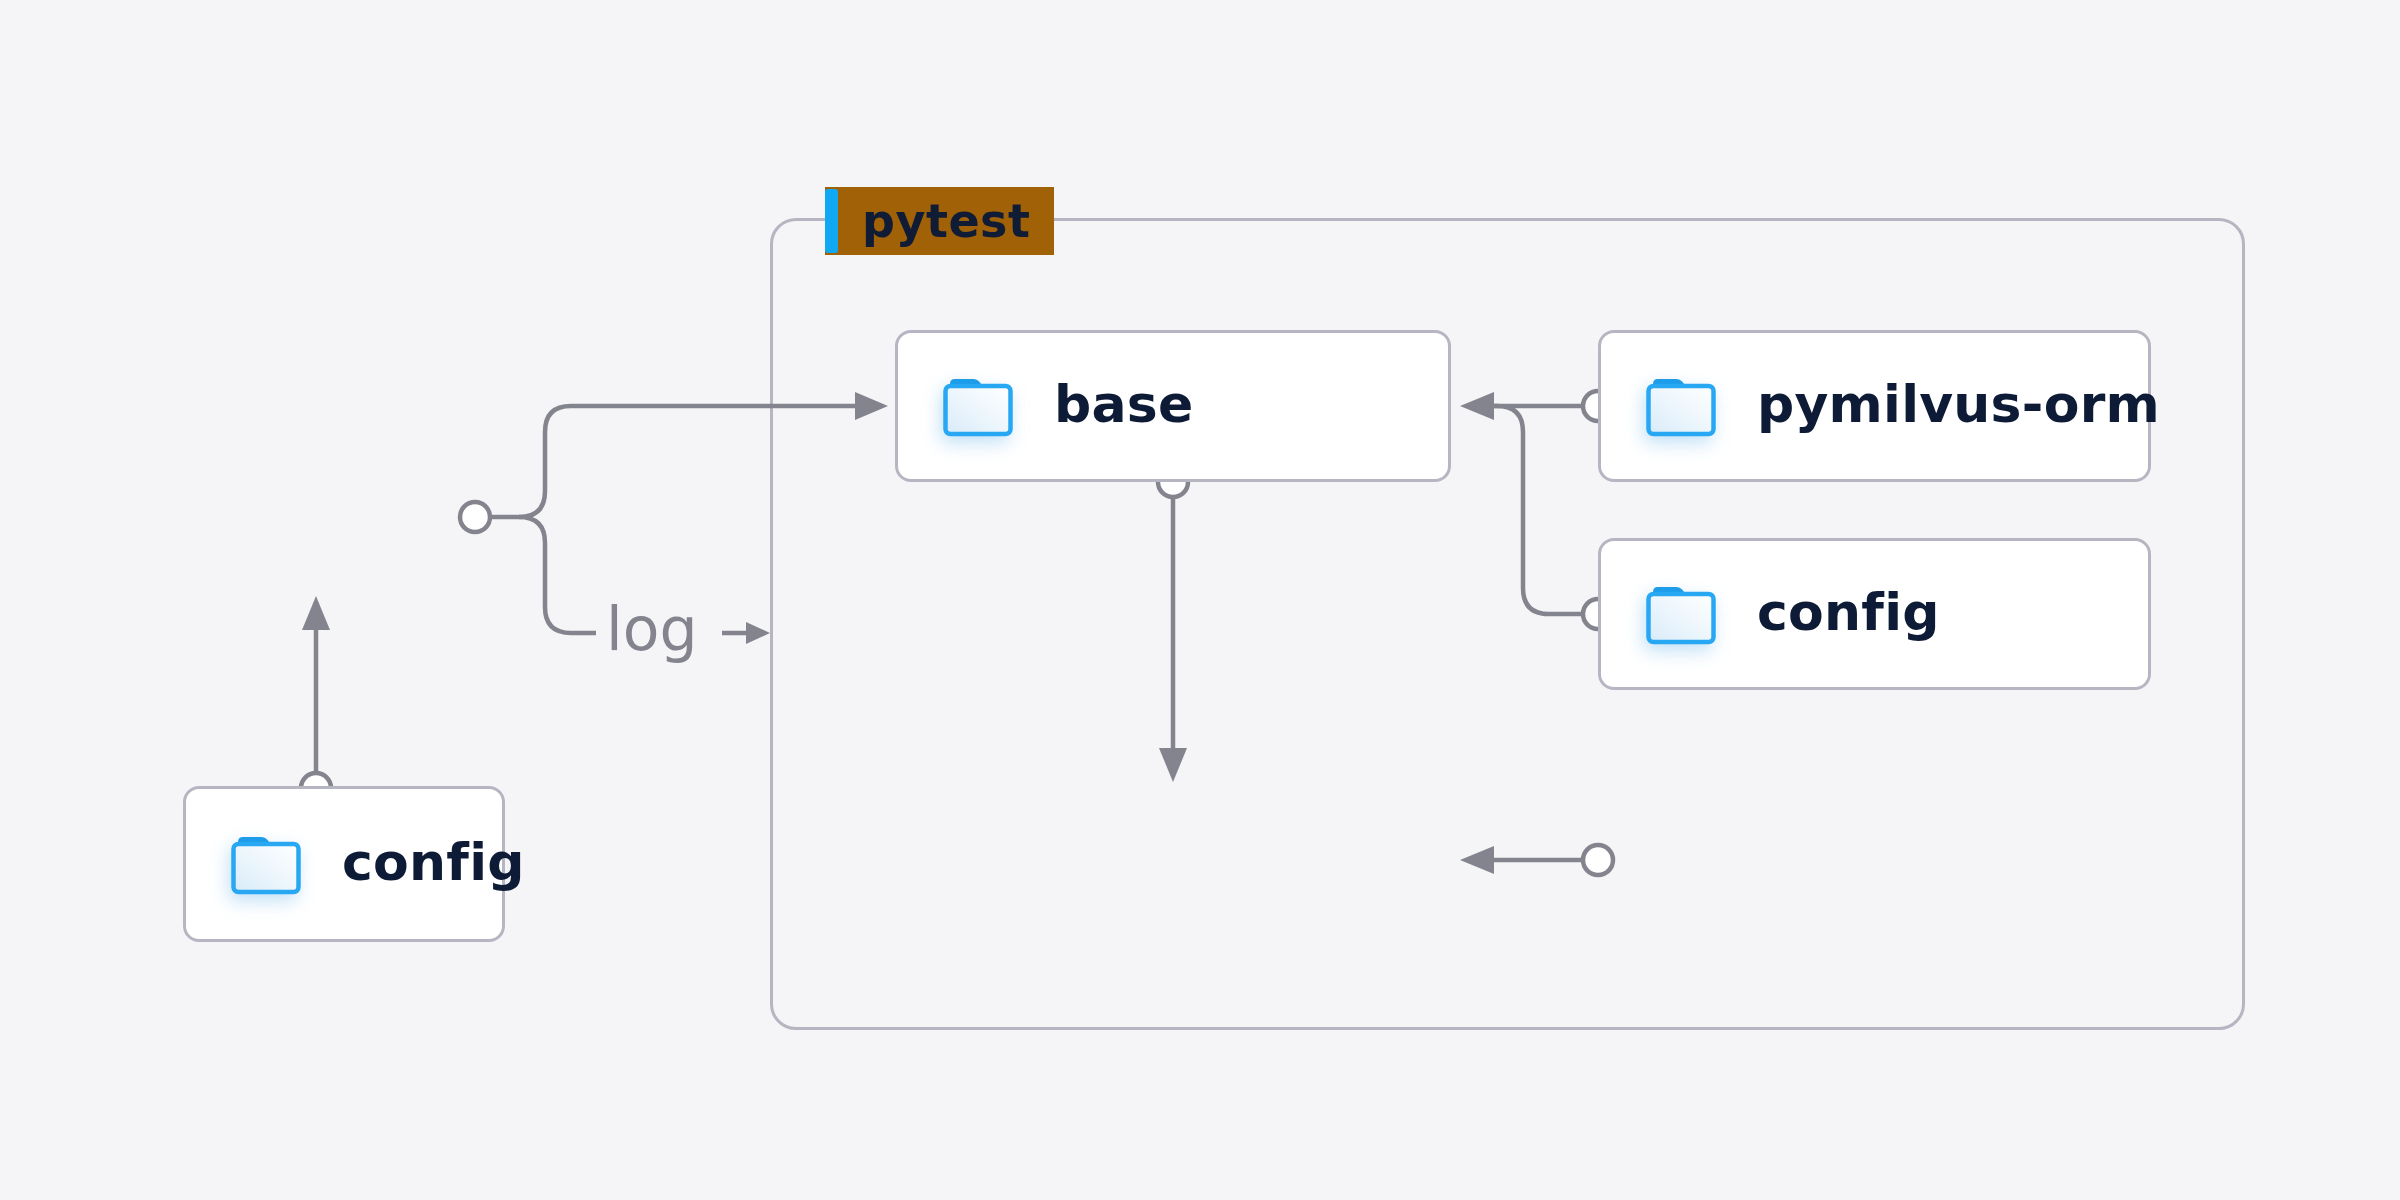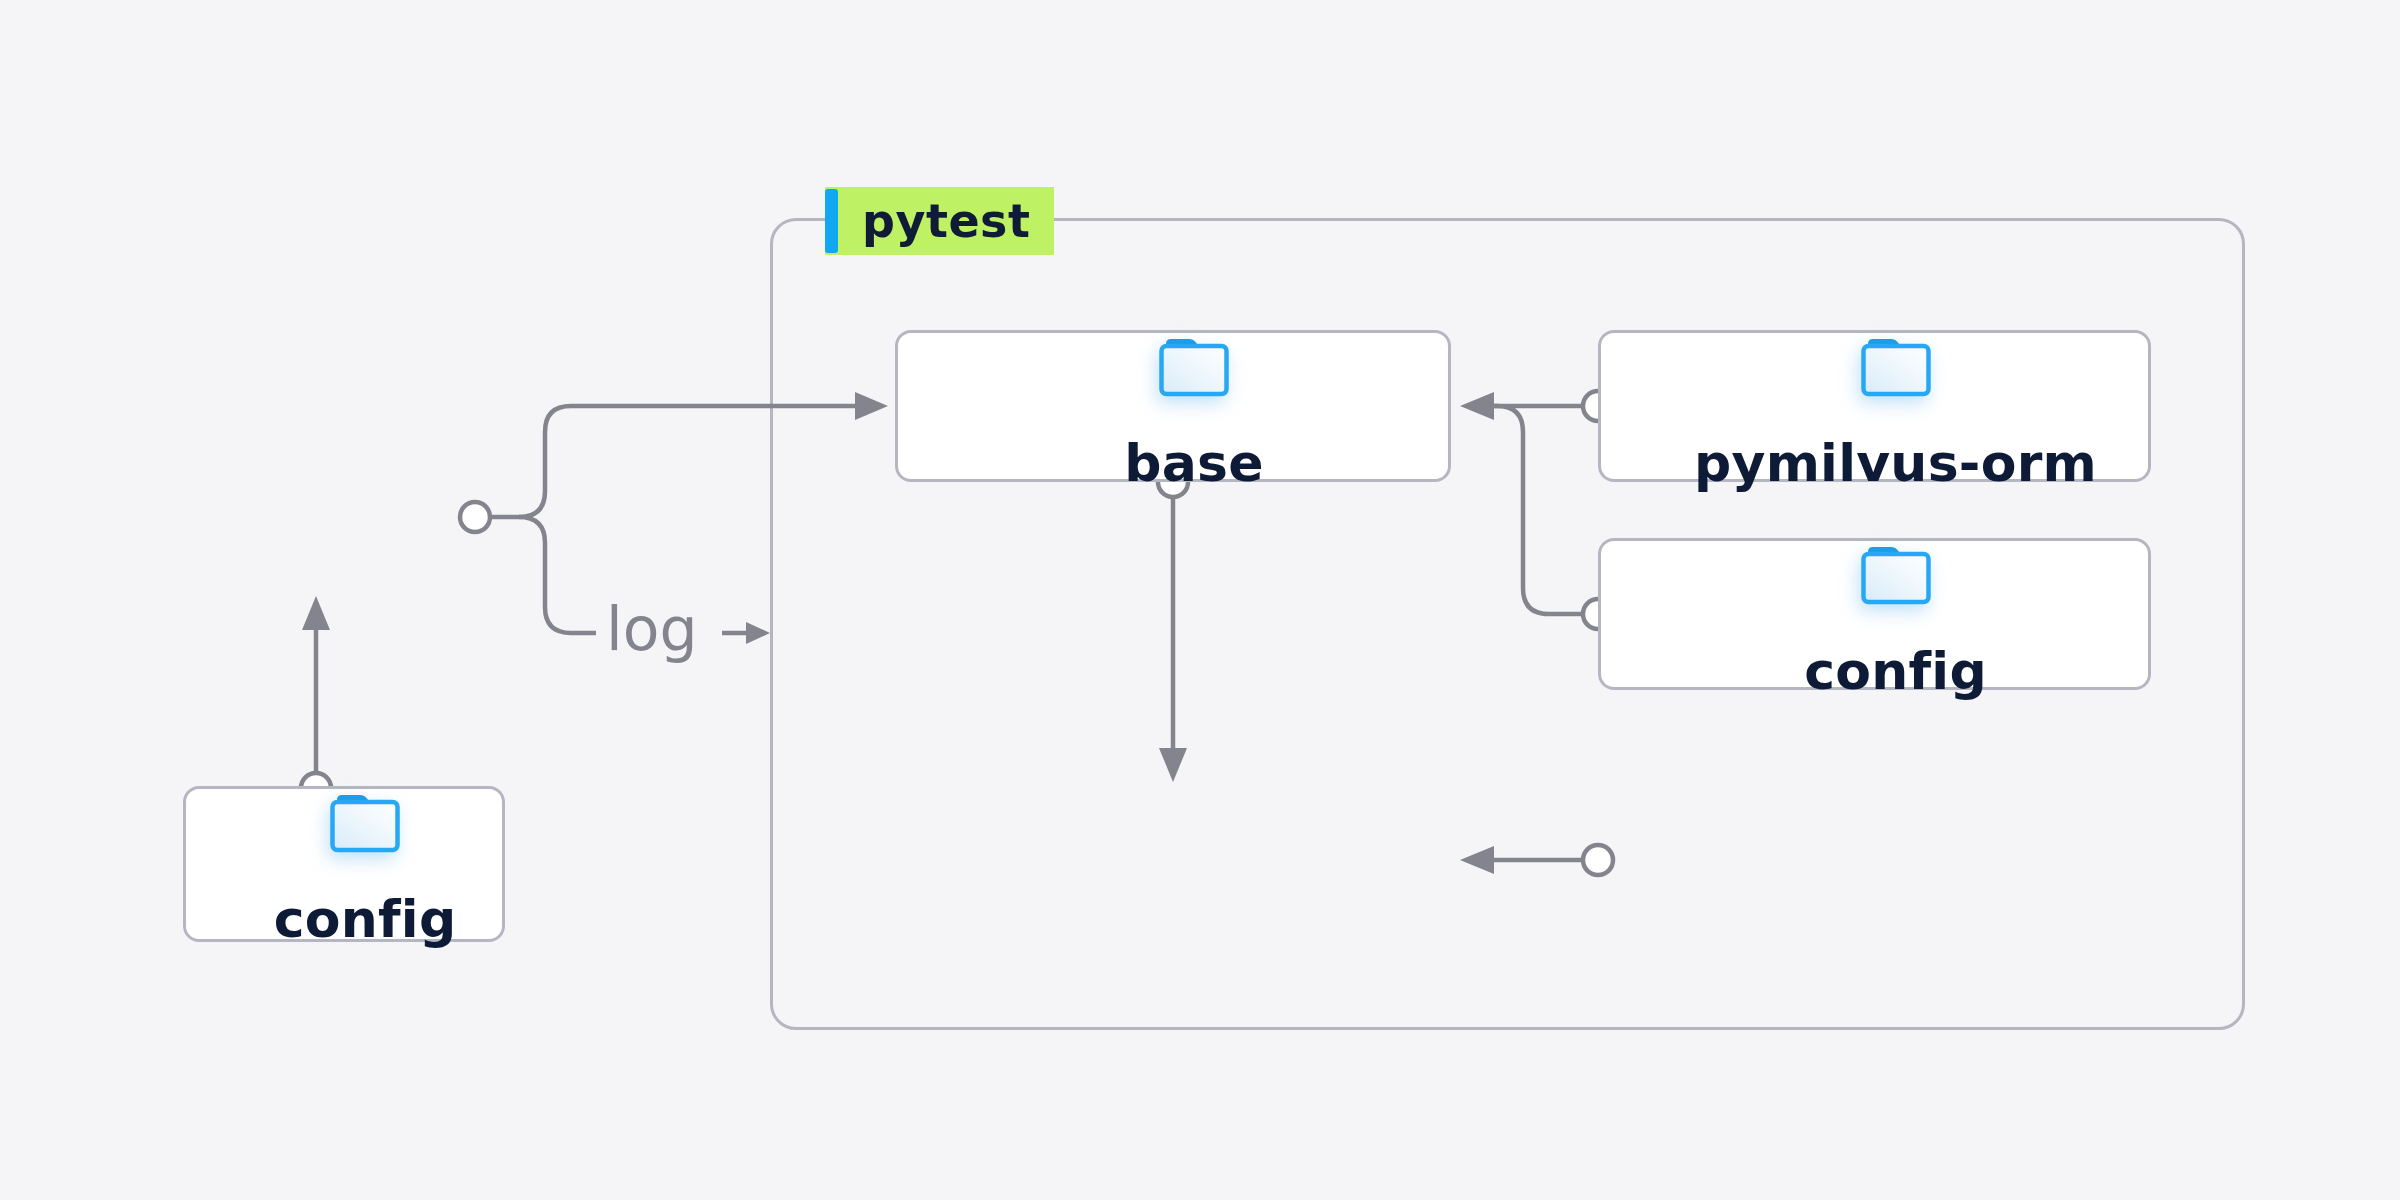--- a/index.html
+++ b/index.html
@@ -23,21 +23,21 @@
     border: 3px solid #b6b6c2;
     border-radius: 26px;
     box-sizing: border-box;
   }
   .container-label {
     position: absolute;
     left: 52px; top: -34px;
     height: 68px;
     display: flex;
     align-items: center;
-    background: #bef264;
+    background: #a16207;
     padding-right: 24px;
   }
   .container-bar {
     width: 13px; height: 64px;
     background: #10a8f2;
     border-radius: 3px;
   }
   .container-title {
     margin-left: 24px;
     font-size: 46px;
@@ -50,21 +50,20 @@
   .node {
     position: absolute;
     background: #ffffff;
     border: 3px solid #b6b6c2;
     border-radius: 16px;
     box-sizing: border-box;
     display: flex;
     align-items: center;
     padding-left: 42px;
     gap: 38px;
-    flex-direction: column;
   }
   .node-label {
     font-size: 52px;
     font-weight: 600;
     color: #0e1b36;
     letter-spacing: 0.25px;
     white-space: nowrap;
     line-height: 1;
     padding-bottom: 4px;
   }

